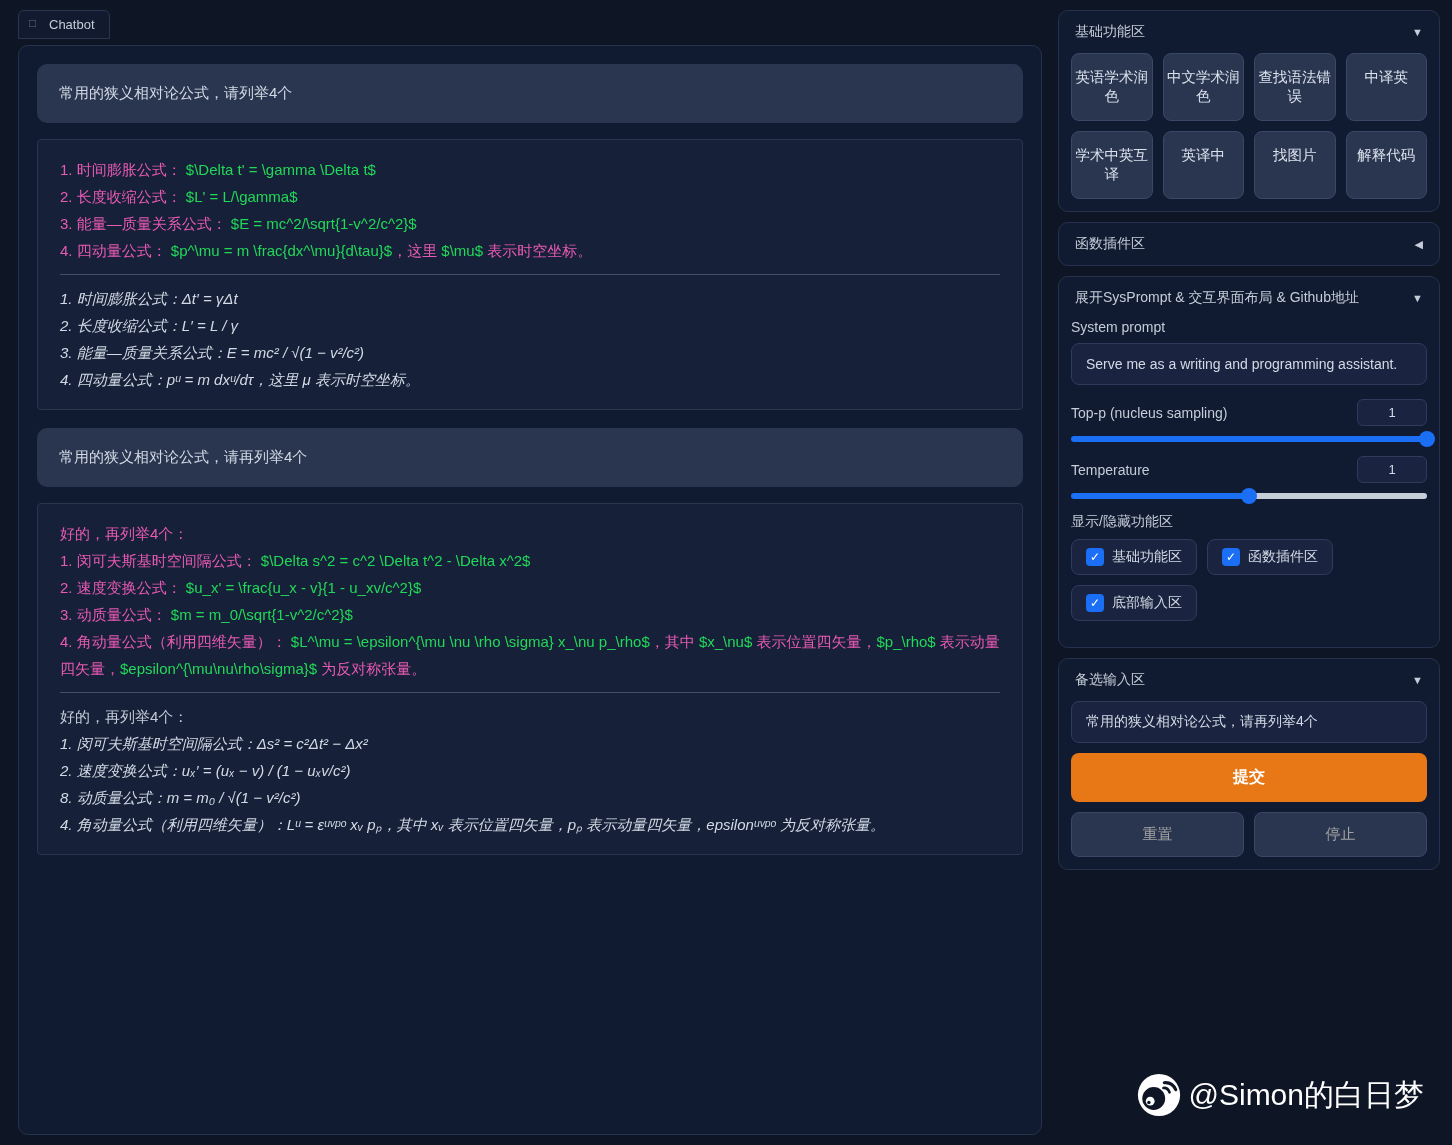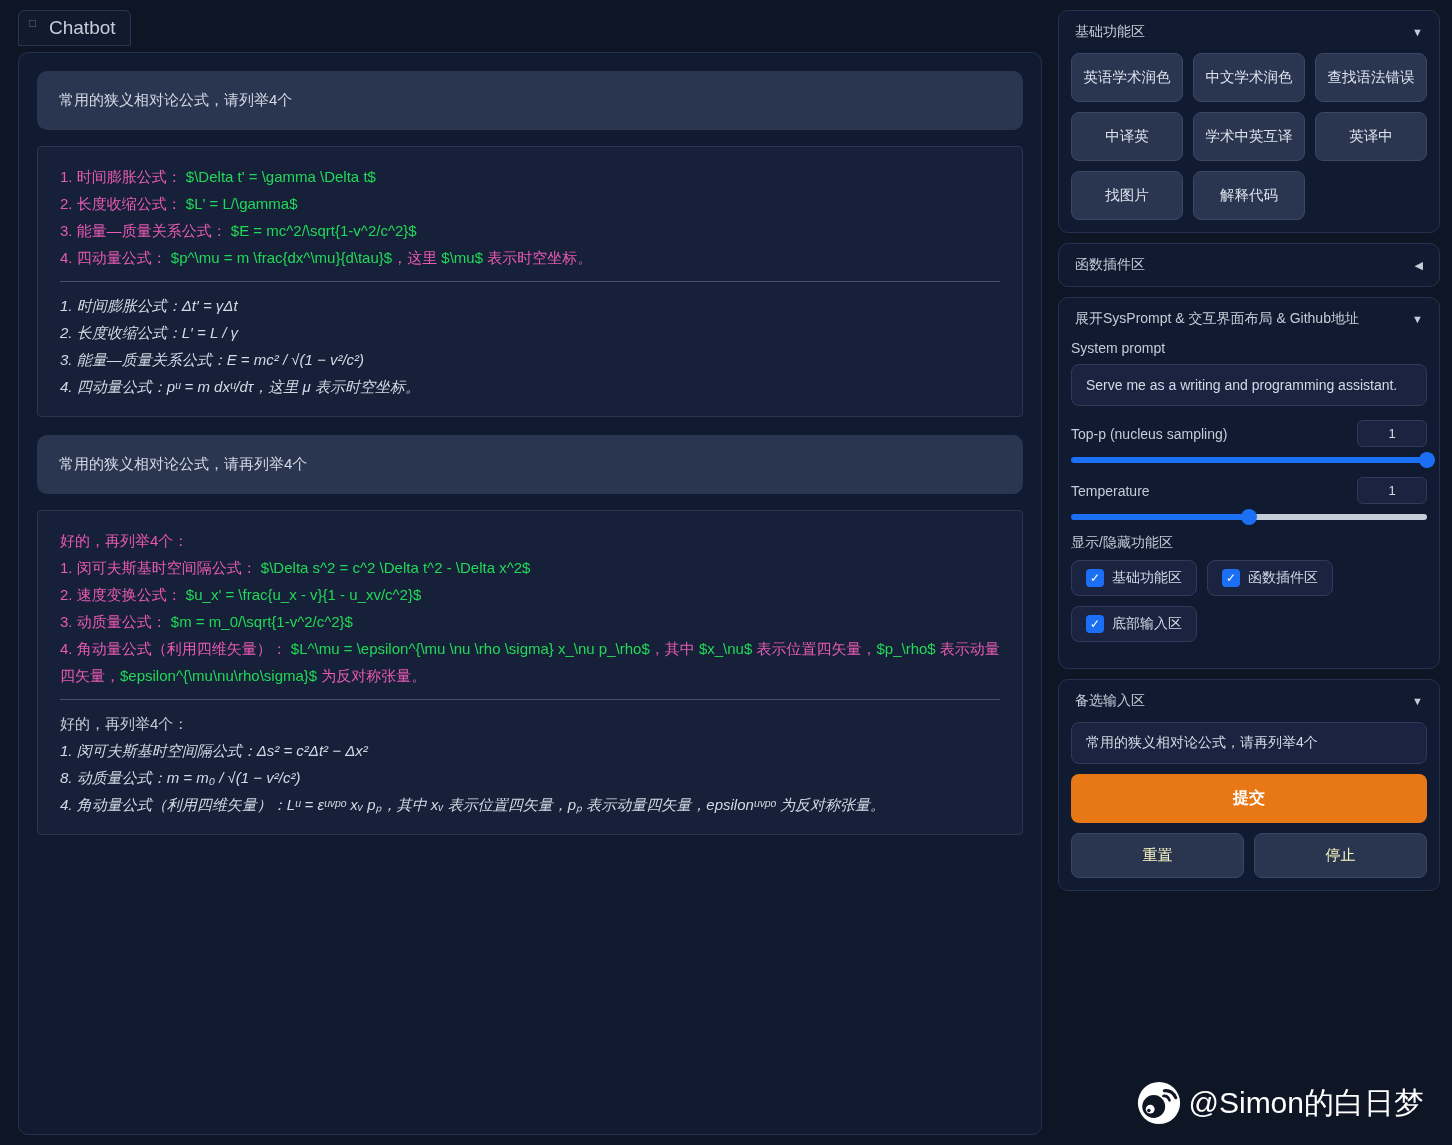--- a/index.html
+++ b/index.html
@@ -15,21 +15,21 @@
 }
 .main-col { flex: 1; padding: 10px 10px 10px 18px; display: flex; flex-direction: column; }
 .side-col { width: 400px; padding: 10px 12px 10px 6px; display: flex; flex-direction: column; gap: 10px; }
 
 .tab-bar { display: flex; gap: 2px; margin-bottom: 6px; }
 .tab {
   background: #111a2e;
   border: 1px solid #2a3550;
   padding: 6px 14px 6px 30px;
   border-radius: 6px 6px 0 0;
-  font-size: 19px;
+  font-size: 13px;
   color: #c5cdd8;
   position: relative;
 }
 .tab::before {
   content: "□";
   position: absolute;
   left: 10px;
   top: 5px;
   color: #5a6a85;
   font-size: 12px;
@@ -75,21 +75,21 @@
   justify-content: space-between;
   align-items: center;
   padding: 12px 16px;
   color: #c5cdd8;
   font-size: 14px;
   cursor: pointer;
 }
 .panel-arrow { font-size: 11px; }
 .panel-body { padding: 0 12px 12px 12px; }
 
-.btn-grid { display: grid; grid-template-columns: 1fr 1fr 1fr; gap: 10px; }
+.btn-grid { display: grid; grid-template-columns: 1fr 1fr 1fr 1fr; gap: 10px; }
 .fn-btn {
   background: #2a3550;
   border: 1px solid #3a4866;
   border-radius: 8px;
   padding: 14px 0;
   text-align: center;
   color: #dbe2ed;
   font-size: 14.5px;
   font-weight: 500;
   cursor: pointer;
@@ -172,29 +172,29 @@
   margin-top: 10px;
 }
 .sec-row { display: flex; gap: 10px; margin-top: 10px; }
 .sec-btn {
   flex: 1;
   background: #2a3550;
   border: 1px solid #3a4866;
   border-radius: 8px;
   padding: 12px 0;
   text-align: center;
-  color: #fef9c3;
+  color: #a3a3a3;
   font-size: 15px;
   cursor: pointer;
 }
 
 .watermark {
   position: fixed;
   right: 28px;
-  bottom: 20px;
+  bottom: 28px;
   color: #fff;
   font-size: 30px;
   font-weight: 500;
   display: flex;
   align-items: center;
   gap: 8px;
   pointer-events: none;
 }
 .watermark svg { width: 44px; height: 44px; }
 </style>
@@ -250,20 +250,21 @@
         <span class="label-pink">3. 动质量公式：</span>
         <span class="latex-src">$m = m_0/\sqrt{1-v^2/c^2}$</span>
       </div>
       <div>
         <span class="label-pink">4. 角动量公式（利用四维矢量）：</span>
         <span class="latex-src">$L^\mu = \epsilon^{\mu \nu \rho \sigma} x_\nu p_\rho$</span><span class="label-pink">，其中 </span><span class="latex-src">$x_\nu$</span><span class="label-pink"> 表示位置四矢量，</span><span class="latex-src">$p_\rho$</span><span class="label-pink"> 表示动量四矢量，</span><span class="latex-src">$epsilon^{\mu\nu\rho\sigma}$</span><span class="label-pink"> 为反对称张量。</span>
       </div>
       <hr>
       <div>好的，再列举4个：</div>
       <div class="rendered">1. 闵可夫斯基时空间隔公式：Δs² = c²Δt² − Δx²</div>
+      <div class="rendered">2. 速度变换公式：uₓ′ = (uₓ − v) / (1 − uₓv/c²)</div>
       <div class="rendered">8. 动质量公式：m = m₀ / √(1 − v²/c²)</div>
       <div class="rendered">4. 角动量公式（利用四维矢量）：Lᵘ = εᵘᵛᵖᵒ xᵥ pₚ，其中 xᵥ 表示位置四矢量，pₚ 表示动量四矢量，epsilonᵘᵛᵖᵒ 为反对称张量。</div>
     </div>
 
   </div>
 </div>
 
 <div class="side-col">
 
   <div class="panel">

